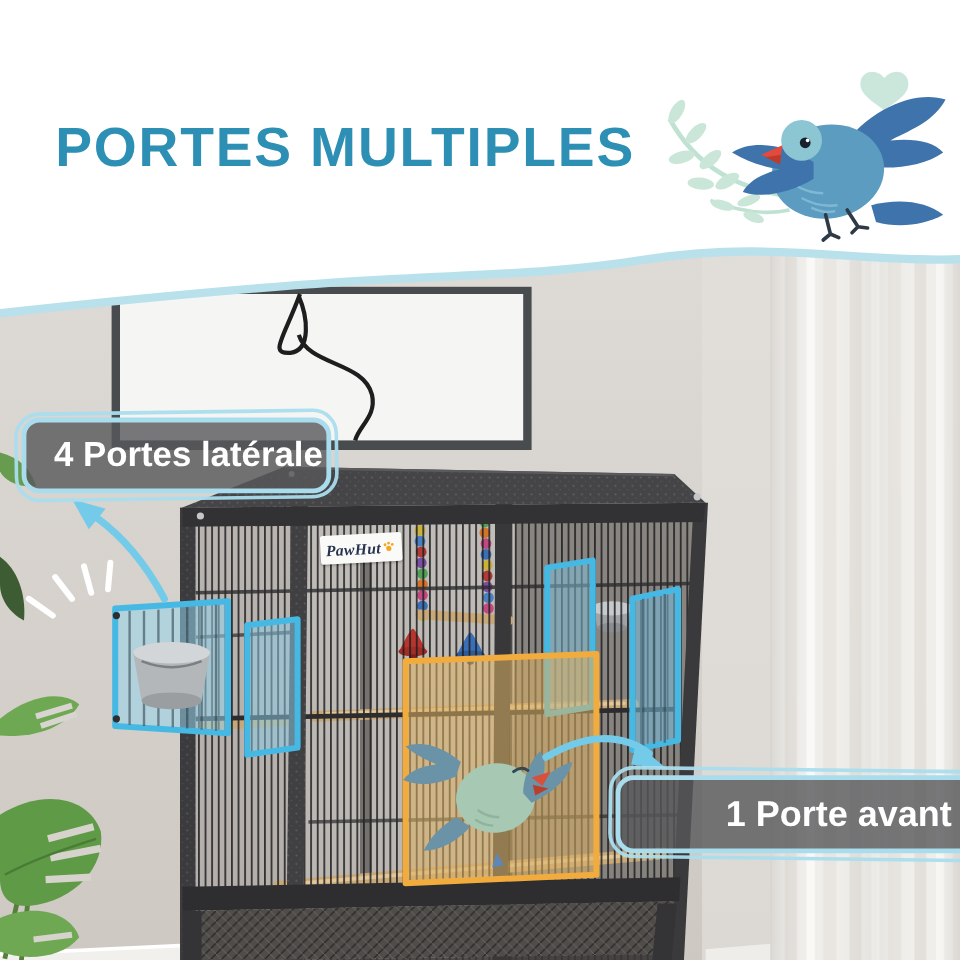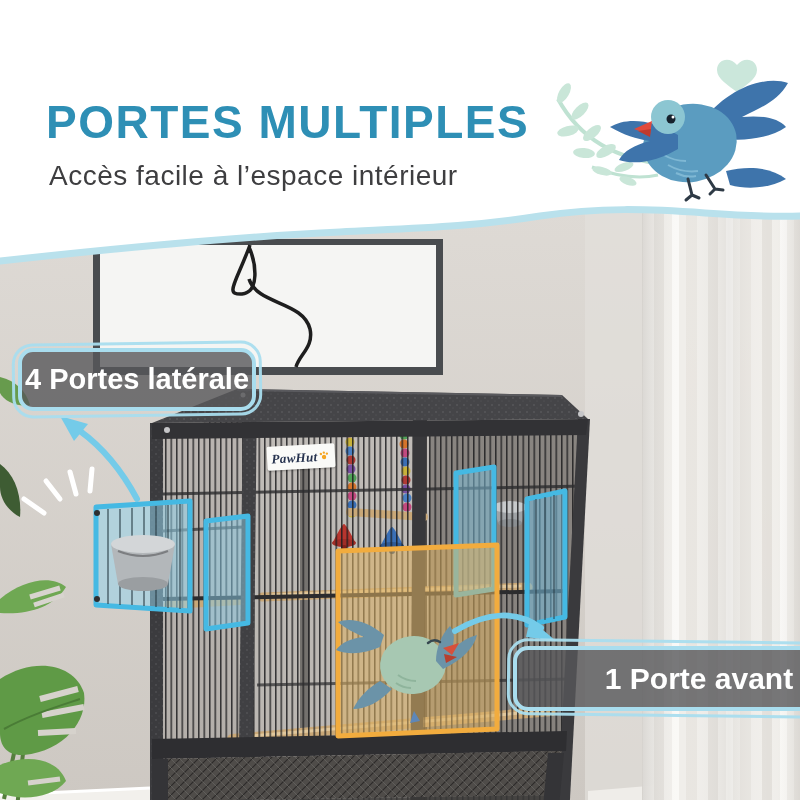--- a/index.html
+++ b/index.html
@@ -19,21 +19,21 @@
   .bird-illu{position:absolute;left:540px;top:8px;z-index:3;}
   .bubble{
     position:absolute;display:flex;align-items:center;justify-content:center;
     background:rgba(88,88,90,.8);border:4px solid #A9DDEE;border-radius:15px;
     color:#fff;font-weight:700;z-index:4;text-align:center;
   }
   .bubble::before{
     content:"";position:absolute;inset:-10px;border:3px solid rgba(169,221,238,.95);
     border-radius:21px;transform:rotate(-.8deg);pointer-events:none;
   }
-  .bubble-left{left:18px;top:309px;width:230px;height:55px;font-size:29px;}
+  .bubble-left{left:18px;top:309px;width:230px;height:55px;font-size:29px;padding-left:20px;}
   .bubble-right{left:513px;top:607px;width:268px;height:57px;font-size:30px;padding-left:48px;}
   .bubble-right::before{transform:rotate(.7deg);}
   .brand-plate{
     position:absolute;left:267px;top:406px;width:68px;height:24px;z-index:2;
     background:#FAFAF8;border-radius:2px;transform:rotate(-3deg);
     display:flex;align-items:center;justify-content:center;gap:2px;
     box-shadow:0 1px 2px rgba(0,0,0,.3);
   }
   .brand-plate .brand-text{
     font-family:"Liberation Serif", serif;font-style:italic;font-weight:700;
@@ -271,21 +271,20 @@
       <polygon points="556,602 530,580 526,598" fill="#74CBE9"></polygon>
     </g>
 
     <g>
       <path d="M0,222 C110,210 230,198 340,193 C420,189 470,188 540,177 C600,168 650,170 705,174 C750,177 780,178 800,177 L800,0 L0,0 Z" fill="#FFFFFF"></path>
       <path d="M0,222 C110,210 230,198 340,193 C420,189 470,188 540,177 C600,168 650,170 705,174 C750,177 780,178 800,177" stroke="#B9E1EC" stroke-width="7" fill="none" stroke-linecap="round"></path>
     </g>
   </svg>
 
   <div class="hdr-title">PORTES MULTIPLES</div>
-  <div class="hdr-sub">Accès facile à l’espace intérieur</div>
 
   <svg class="bird-illu" width="256" height="158" viewBox="0 0 256 158">
     <path d="M197,18 c-7,-9 -20,-6 -20,5 c0,9 11,15 20,22 c9,-7 20,-13 20,-22 c0,-11 -13,-14 -20,-5 z" fill="#CBE7DB"></path>
     <g>
       <path d="M18,52 C40,92 75,112 128,118" stroke="#BFE2D2" stroke-width="4" fill="none"></path>
       <path d="M52,120 C78,130 100,132 118,128" stroke="#BFE2D2" stroke-width="3" fill="none"></path>
       <g fill="#C9E6D8">
         <ellipse cx="24" cy="46" rx="11" ry="5" transform="rotate(-60 24 46)"></ellipse>
         <ellipse cx="40" cy="64" rx="11" ry="5" transform="rotate(-45 40 64)"></ellipse>
         <ellipse cx="28" cy="84" rx="11" ry="5" transform="rotate(-15 28 84)"></ellipse>

